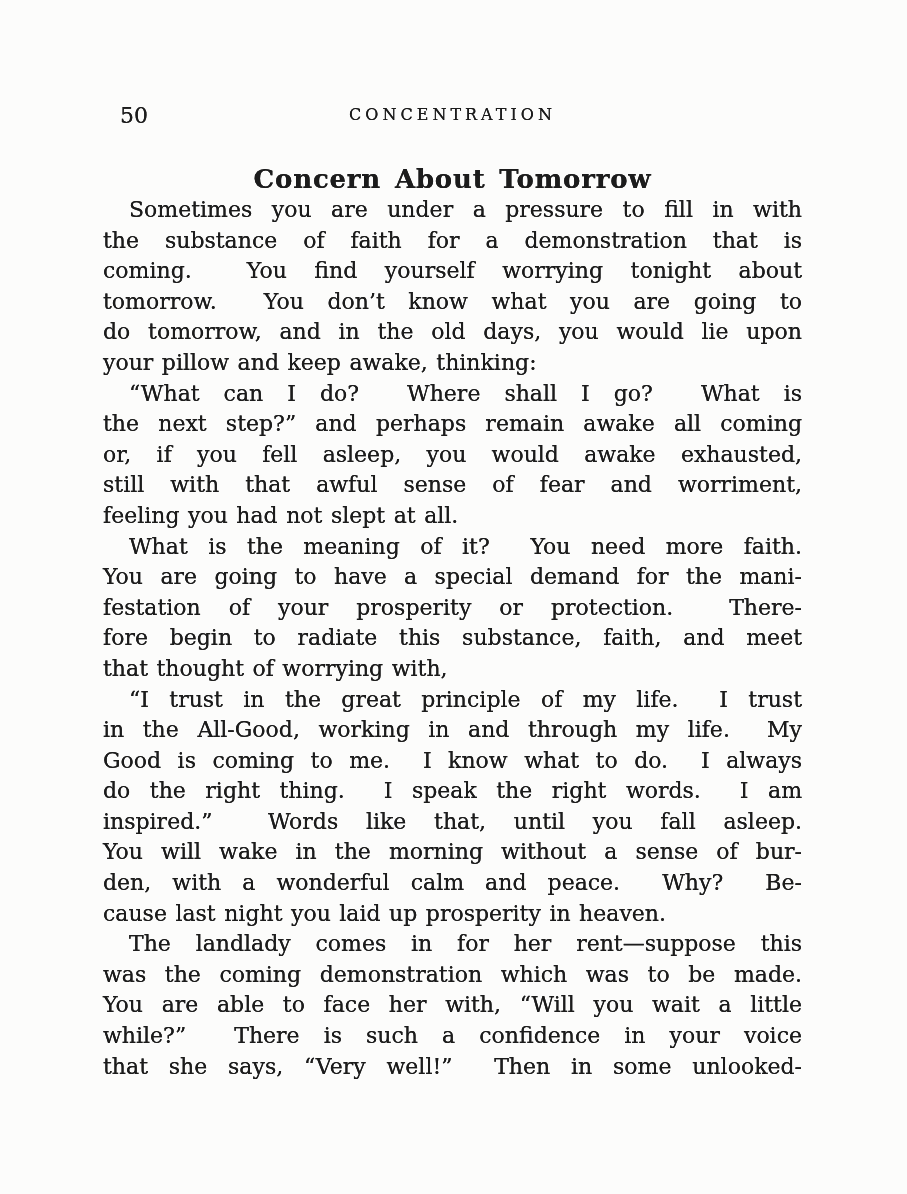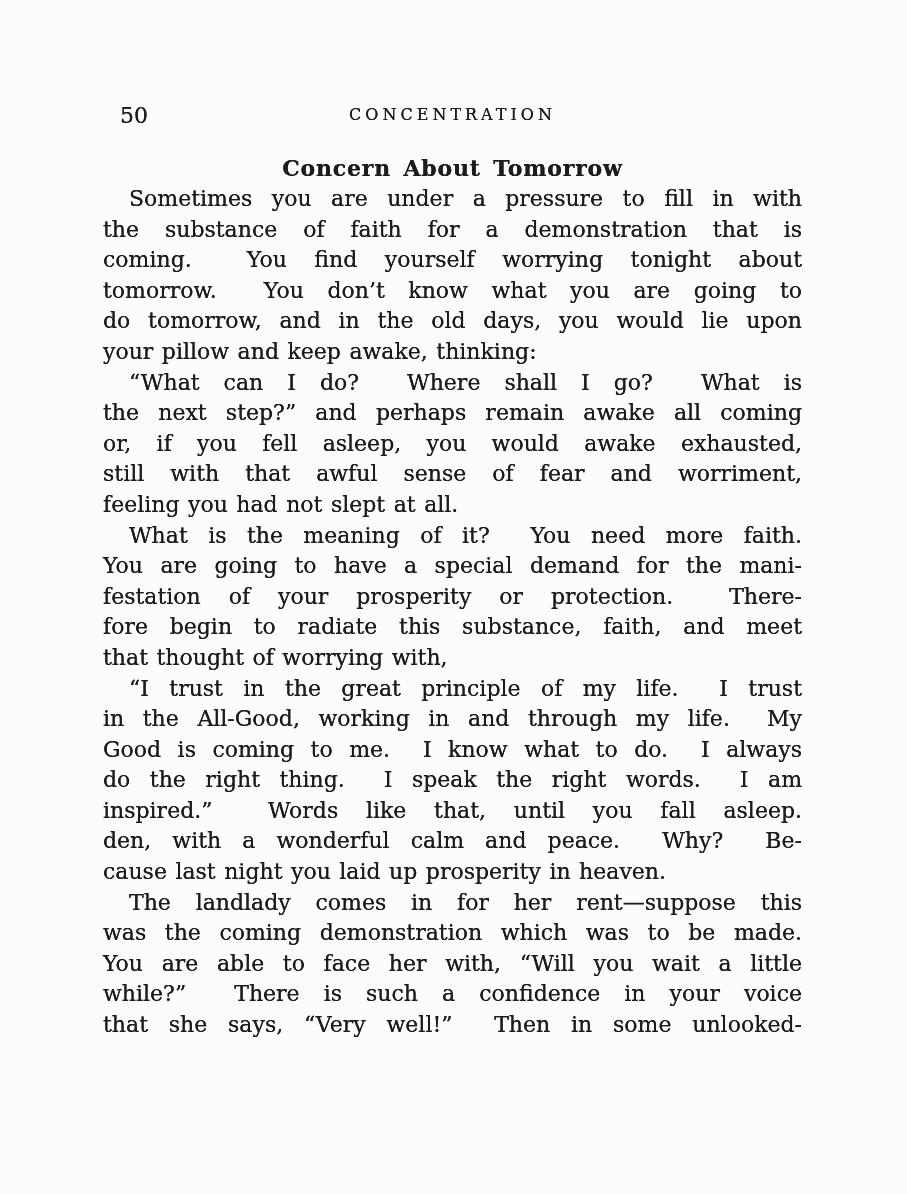--- a/index.html
+++ b/index.html
@@ -36,23 +36,23 @@
     margin-left: 16px;
   }
   .book-title {
     text-align: center;
     font-size: 16px;
     line-height: 28px;
     letter-spacing: 4px;
     text-shadow: 0 0 0.5px currentColor;
   }
   .section-heading {
-    margin-top: 21px;
+    margin-top: 32px;
     text-align: center;
-    font-size: 22px;
+    font-size: 26px;
     line-height: 28px;
     font-weight: bold;
     letter-spacing: 0.8px;
     word-spacing: 4px;
     text-shadow: 0 0 0.3px currentColor;
   }
   .body-text {
     margin-top: 2px;
   }
   .line {
@@ -100,20 +100,21 @@
         <div class="line j in">What is the meaning of it?&nbsp; You need more faith.</div>
         <div class="line j">You are going to have a special demand for the mani-</div>
         <div class="line j">festation of your prosperity or protection.&nbsp; There-</div>
         <div class="line j">fore begin to radiate this substance, faith, and meet</div>
         <div class="line">that thought of worrying with,</div>
         <div class="line j in">“I trust in the great principle of my life.&nbsp; I trust</div>
         <div class="line j">in the All-Good, working in and through my life.&nbsp; My</div>
         <div class="line j">Good is coming to me.&nbsp; I know what to do.&nbsp; I always</div>
         <div class="line j">do the right thing.&nbsp; I speak the right words.&nbsp; I am</div>
         <div class="line j">inspired.”&nbsp; Words like that, until you fall asleep.</div>
+        <div class="line j">You will wake in the morning without a sense of bur-</div>
         <div class="line j">den, with a wonderful calm and peace.&nbsp; Why?&nbsp; Be-</div>
         <div class="line">cause last night you laid up prosperity in heaven.</div>
         <div class="line j in">The landlady comes in for her rent—suppose this</div>
         <div class="line j">was the coming demonstration which was to be made.</div>
         <div class="line j">You are able to face her with, “Will you wait a little</div>
         <div class="line j">while?”&nbsp; There is such a confidence in your voice</div>
         <div class="line j">that she says, “Very well!”&nbsp; Then in some unlooked-</div>
       </div>
 
   </div>

